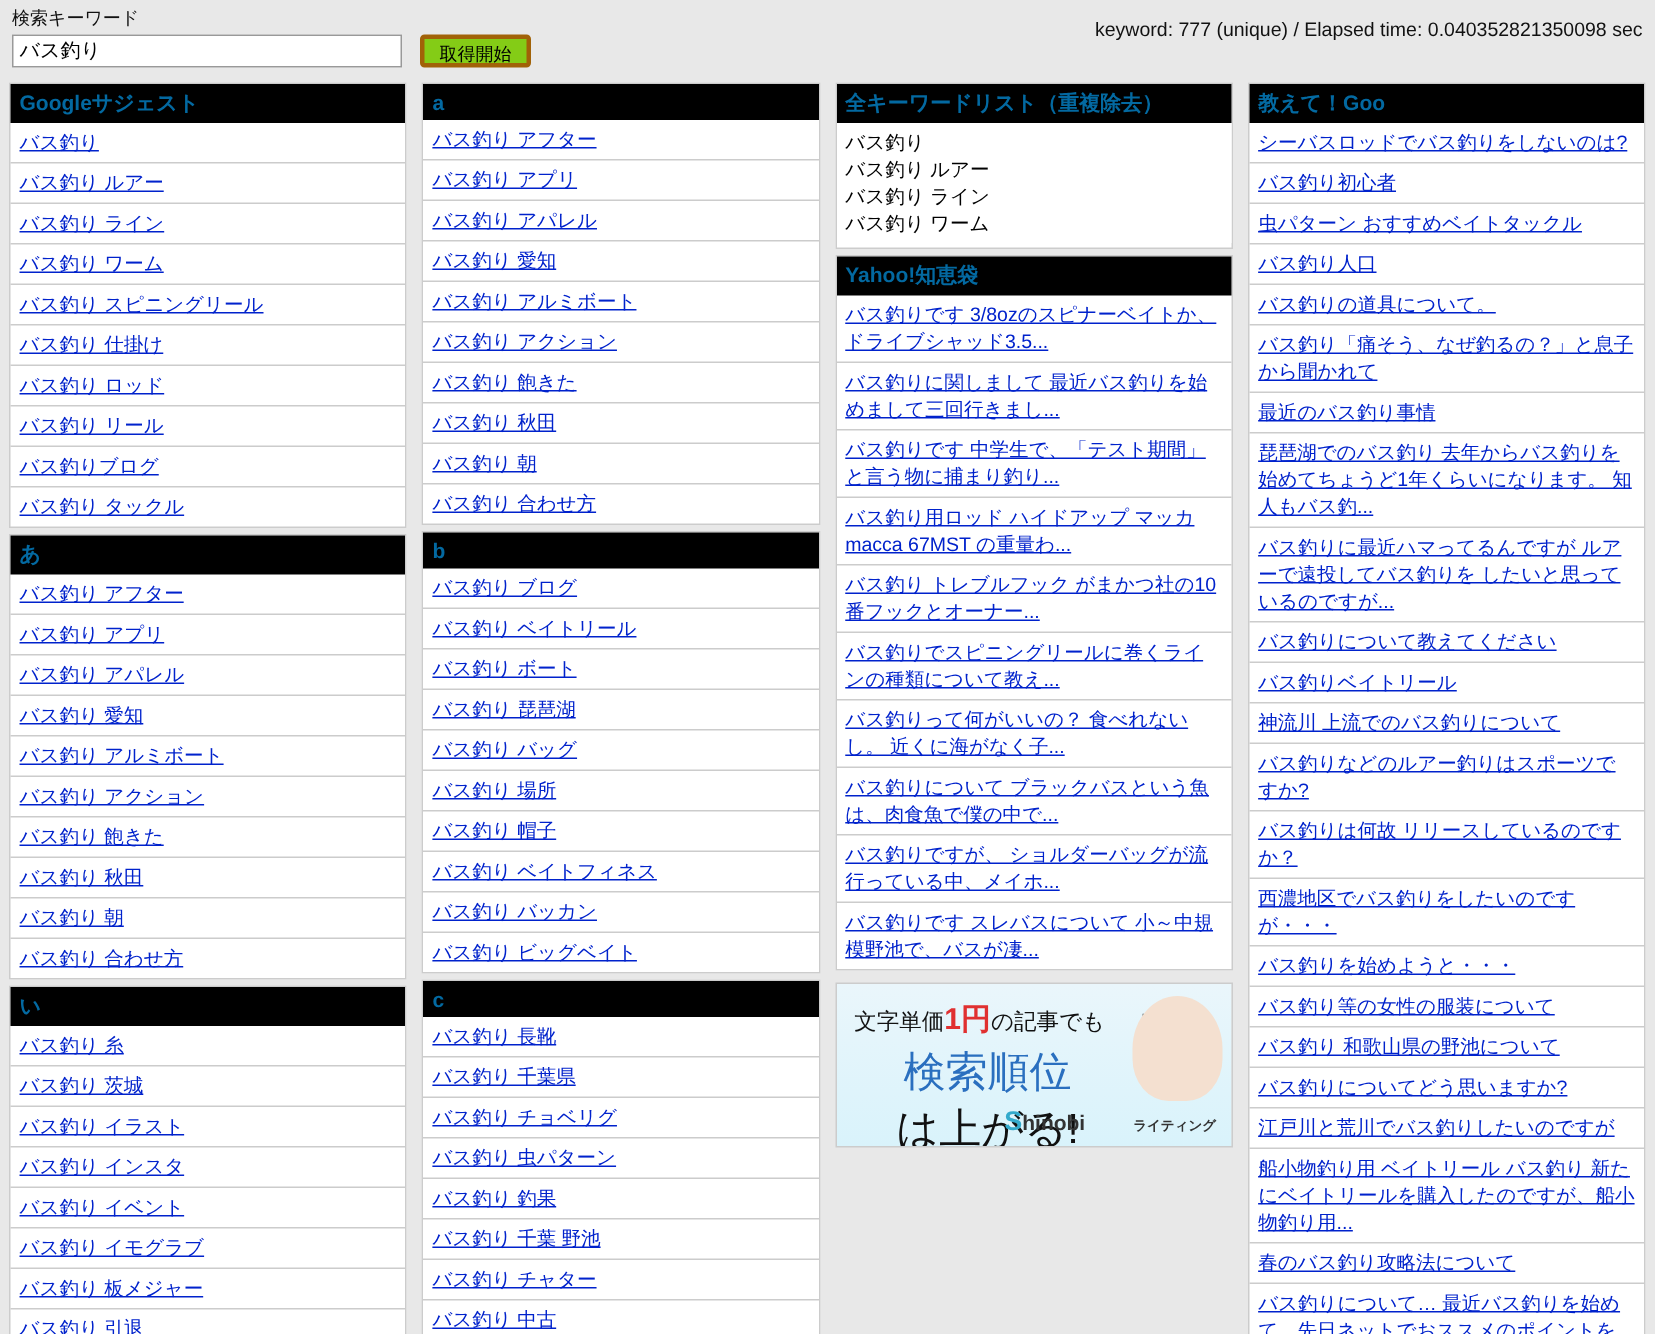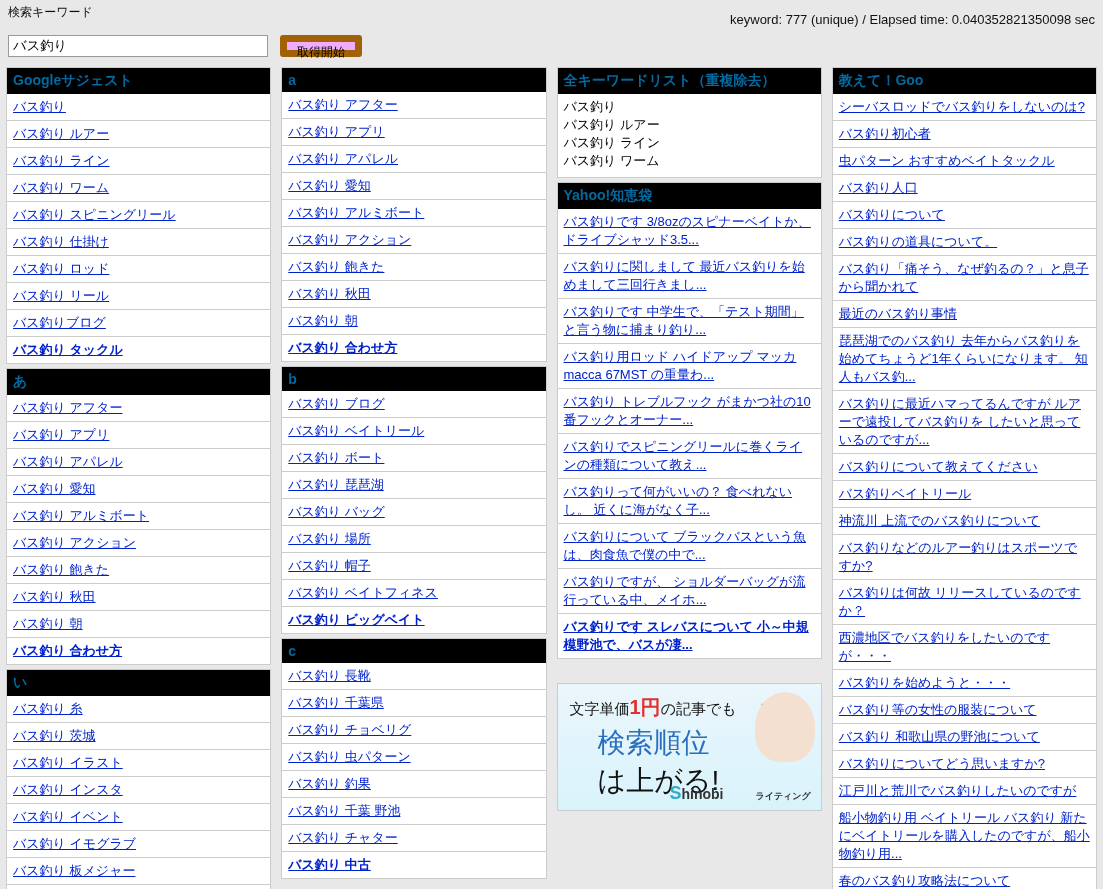--- a/index.html
+++ b/index.html
@@ -1,32 +1,32 @@
 <!DOCTYPE html>
 <html><head>
 <meta charset="utf-8">
 <style>
 * { box-sizing: border-box; margin: 0; padding: 0; }
 body { font-family: "Hiragino Kaku Gothic Pro", Arial, sans-serif; font-size: 13px; background: #e8e8e8; color: #111; }
 .topbar { display: flex; align-items: flex-start; justify-content: space-between; padding: 4px 8px; }
-.search-block { display: flex; flex-direction: column; gap: 14px; }
+.search-block { display: flex; flex-direction: column; gap: 2px; }
 .search-label { font-size: 12px; }
 .search-row { display: flex; gap: 12px; align-items: center; }
 .search-input { width: 260px; height: 22px; border: 1px solid #999; padding: 2px 4px; background: #fff; font-family: inherit; }
-.search-button { height: 22px; padding: 2px 10px; border: 7px solid #a16207; background: #f0abfc; border-radius: 3px; font-size: 12px; cursor: pointer; }
+.search-button { height: 22px; padding: 2px 10px; border: 3px solid #a16207; background: #84cc16; border-radius: 3px; font-size: 12px; cursor: pointer; }
 .status { font-size: 13px; padding-top: 8px; }
 .columns { display: flex; gap: 10px; padding: 6px; }
 .col { flex: 1; min-width: 0; }
 .panel { background: #fff; border: 1px solid #ccc; margin-bottom: 4px; }
 .panel-head { background: #000; color: #0369a1; font-weight: bold; padding: 4px 6px; font-size: 14px; }
 .row { border-bottom: 1px solid #ccc; padding: 4px 6px; }
-.row:last-child { border-bottom: none; font-weight: bold; }
+.row:last-child { border-bottom: none; }
 .row a { color: #0022cc; text-decoration: underline; }
 .kw-area { width: 100%; height: 80px; border: none; resize: none; padding: 4px 6px; font-family: inherit; font-size: 13px; overflow-y: scroll; }
-.banner { margin-top: 24px; height: 128px; border: 1px solid #ccc; background: linear-gradient(180deg,#eaf6fb 0%,#d9f3fb 100%); position: relative; overflow: hidden; font-family: sans-serif; }
+.banner { margin-top: 8px; height: 110px; border: 1px solid #ccc; background: linear-gradient(180deg,#eaf6fb 0%,#d9f3fb 100%); position: relative; overflow: hidden; font-family: sans-serif; text-align: center; }
 .banner .line1 { position: absolute; top: 10px; left: 12px; font-size: 15px; }
 .banner .line1 .red { color: #e03030; font-weight: bold; font-size: 20px; }
 .banner .line2 { position: absolute; top: 40px; left: 40px; font-size: 28px; font-weight: normal; color: #2a6fbf; }
 .banner .line2 .black { color: #111; }
 .banner .logo { position: absolute; bottom: 6px; right: 10px; font-size: 14px; font-weight: bold; color: #333; }
 .banner .logo .s { color: #33aacc; font-size:18px;}
 .banner .person { position:absolute; right:6px; top:8px; width:60px; height:70px; background:#f4e0d0; border-radius:50% 50% 40% 40%; }
 .banner .note { position:absolute; top:14px; left:200px; font-size:18px; }
 </style>
 </head>
@@ -102,20 +102,21 @@
       <div class="panel">
         <div class="panel-head">b</div>
         <div class="row"><a href="#">バス釣り ブログ</a></div>
         <div class="row"><a href="#">バス釣り ベイトリール</a></div>
         <div class="row"><a href="#">バス釣り ボート</a></div>
         <div class="row"><a href="#">バス釣り 琵琶湖</a></div>
         <div class="row"><a href="#">バス釣り バッグ</a></div>
         <div class="row"><a href="#">バス釣り 場所</a></div>
         <div class="row"><a href="#">バス釣り 帽子</a></div>
         <div class="row"><a href="#">バス釣り ベイトフィネス</a></div>
+        <div class="row"><a href="#">バス釣り バッカン</a></div>
         <div class="row"><a href="#">バス釣り ビッグベイト</a></div>
       </div>
       <div class="panel">
         <div class="panel-head">c</div>
         <div class="row"><a href="#">バス釣り 長靴</a></div>
         <div class="row"><a href="#">バス釣り 千葉県</a></div>
         <div class="row"><a href="#">バス釣り チョベリグ</a></div>
         <div class="row"><a href="#">バス釣り 虫パターン</a></div>
         <div class="row"><a href="#">バス釣り 釣果</a></div>
         <div class="row"><a href="#">バス釣り 千葉 野池</a></div>
@@ -151,21 +152,20 @@
       </div>
     </div>
 
   <div class="col" id="col4">
       <div class="panel">
         <div class="panel-head">教えて！Goo</div>
         <div class="row"><a href="#">シーバスロッドでバス釣りをしないのは?</a></div>
         <div class="row"><a href="#">バス釣り初心者</a></div>
         <div class="row"><a href="#">虫パターン おすすめベイトタックル</a></div>
         <div class="row"><a href="#">バス釣り人口</a></div>
-        <div class="row"><a href="#">バス釣りについて</a></div>
         <div class="row"><a href="#">バス釣りの道具について。</a></div>
         <div class="row"><a href="#">バス釣り「痛そう、なぜ釣るの？」と息子から聞かれて</a></div>
         <div class="row"><a href="#">最近のバス釣り事情</a></div>
         <div class="row"><a href="#">琵琶湖でのバス釣り 去年からバス釣りを始めてちょうど1年くらいになります。 知人もバス釣...</a></div>
         <div class="row"><a href="#">バス釣りに最近ハマってるんですが ルアーで遠投してバス釣りを したいと思っているのですが...</a></div>
         <div class="row"><a href="#">バス釣りについて教えてください</a></div>
         <div class="row"><a href="#">バス釣りベイトリール</a></div>
         <div class="row"><a href="#">神流川 上流でのバス釣りについて</a></div>
         <div class="row"><a href="#">バス釣りなどのルアー釣りはスポーツですか?</a></div>
         <div class="row"><a href="#">バス釣りは何故 リリースしているのですか？</a></div>

